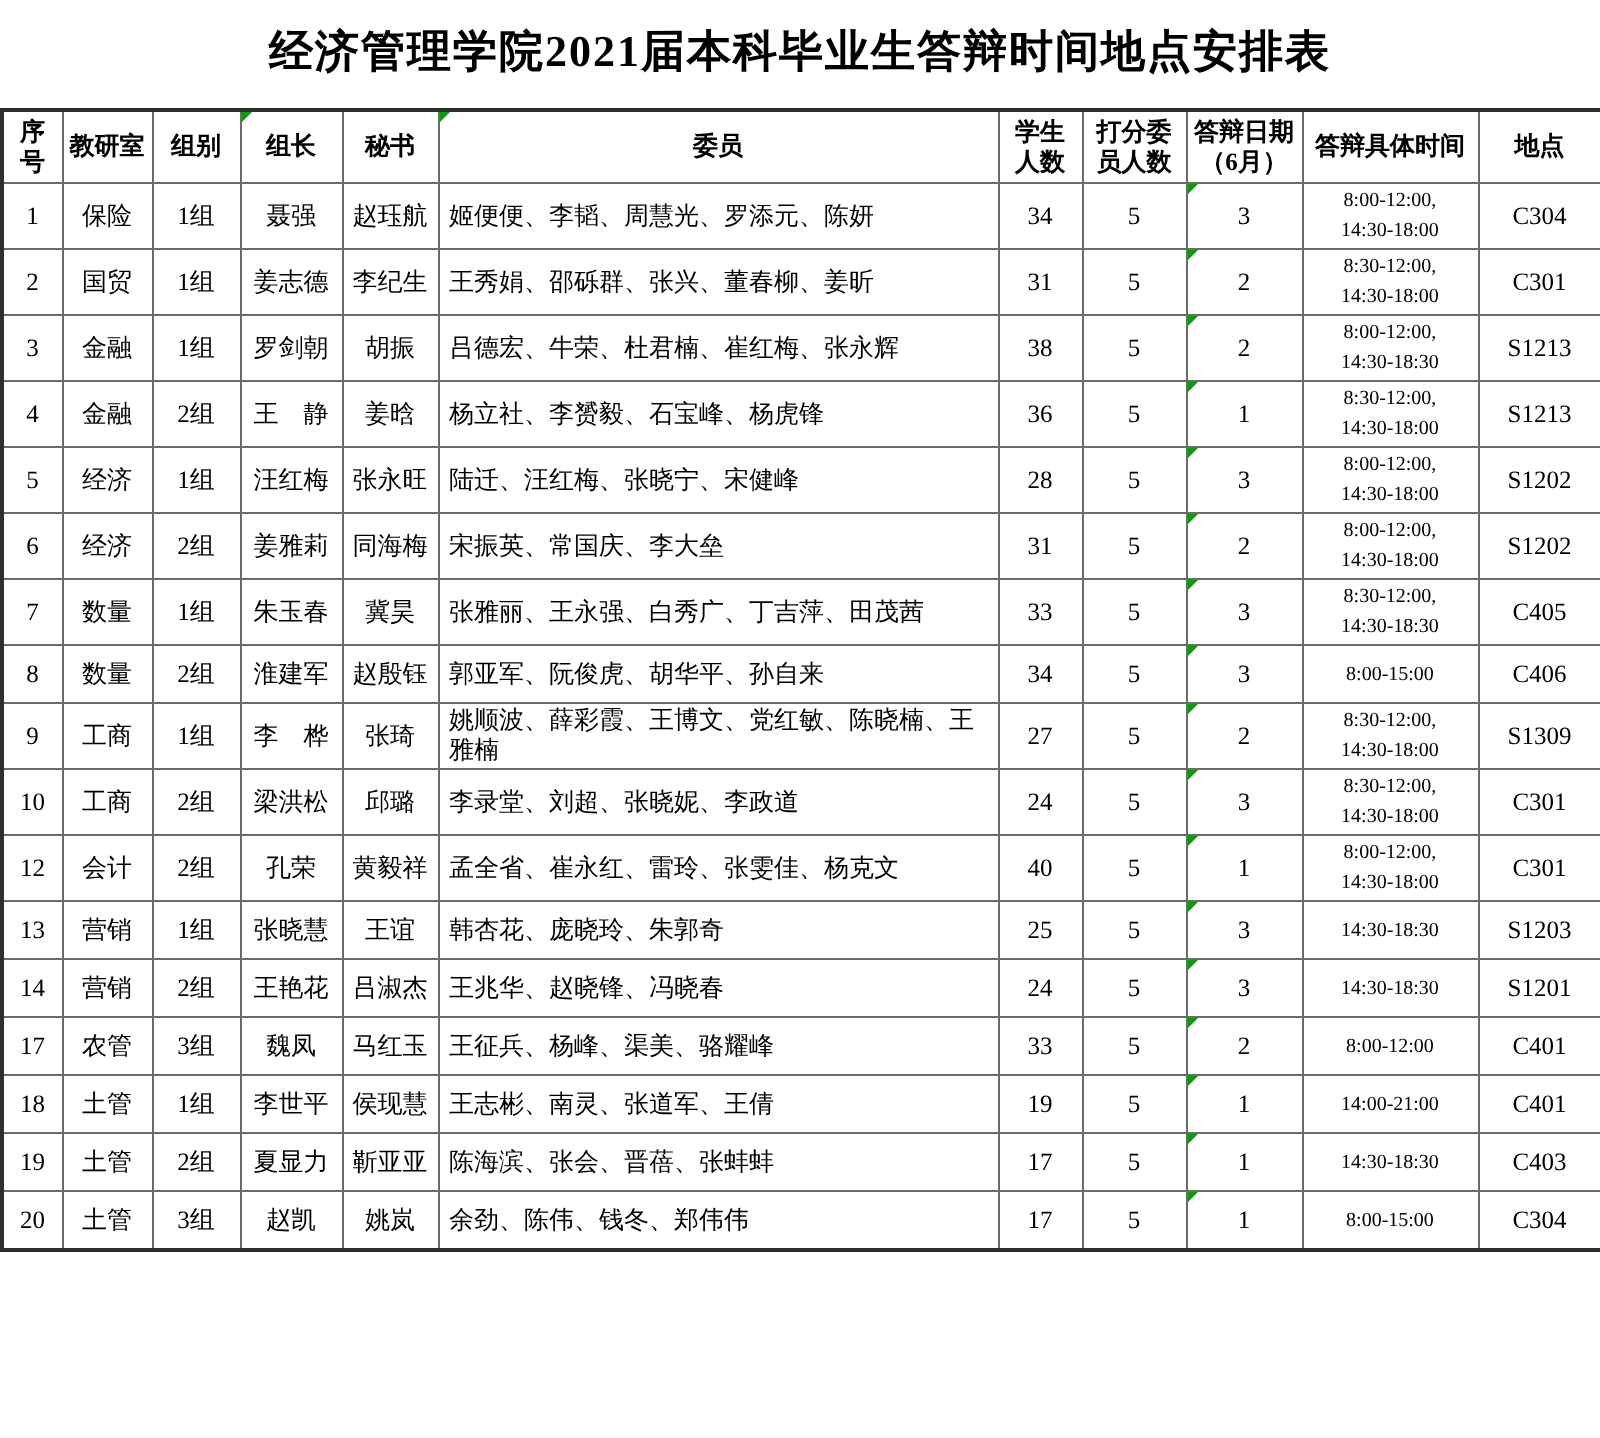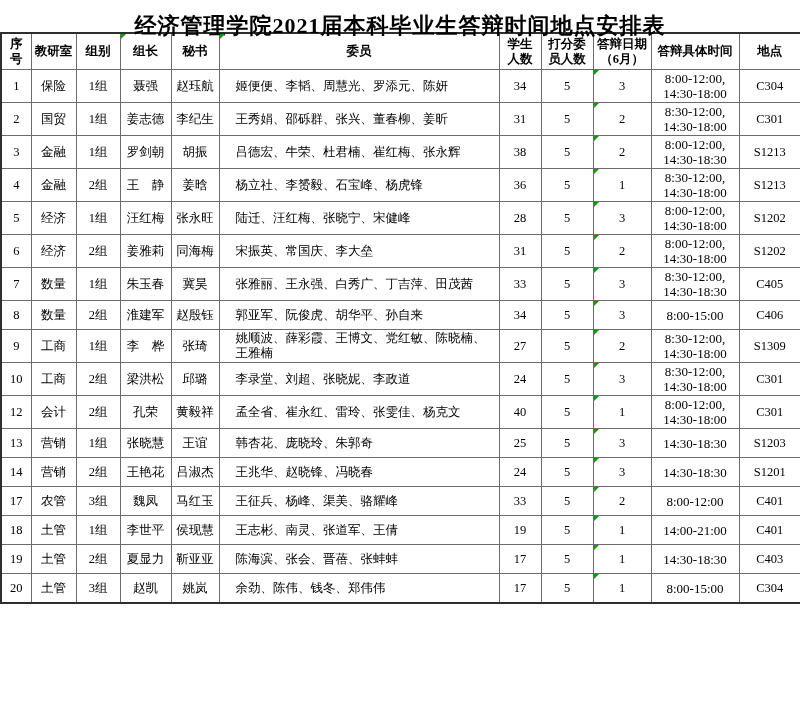--- a/index.html
+++ b/index.html
@@ -1,30 +1,30 @@
 <!DOCTYPE html>
 <html><head>
 <meta charset="utf-8">
 <style>
   html,body{margin:0;padding:0;background:#ffffff;}
   body{width:800px;height:719px;overflow:hidden;
        font-family:"Liberation Serif","DejaVu Serif",serif;color:#000;}
   .sheet{width:800px;position:relative;}
-  .title{height:32px;line-height:52px;text-align:center;
+  .title{height:54px;line-height:52px;text-align:center;
          font-size:22px;font-weight:bold;letter-spacing:1px;}
   table{width:800px;table-layout:fixed;border-collapse:collapse;
         border:2px solid #2e2e2e;}
   th,td{border:1px solid #6b6b6b;position:relative;
         text-align:center;vertical-align:middle;
         font-size:12.5px;line-height:15px;padding:1px 2px;
         white-space:pre-line;overflow:hidden;}
   th{font-weight:bold;height:33px;font-size:12.5px;}
   td{height:26px;}
-  td.c-committee{text-align:left;padding-left:16px;}
-  td.c-defense-time{font-size:13px;}
+  td.c-committee{text-align:left;padding-left:5px;}
+  td.c-defense-time{font-size:10px;}
   .flag{position:absolute;top:0;left:0;width:0;height:0;
         border-top:5px solid #089d08;border-right:5px solid transparent;}
 </style>
 </head>
 <body>
 
 <div class="sheet">
 
   <div class="title">经济管理学院2021届本科毕业生答辩时间地点安排表</div>
 

